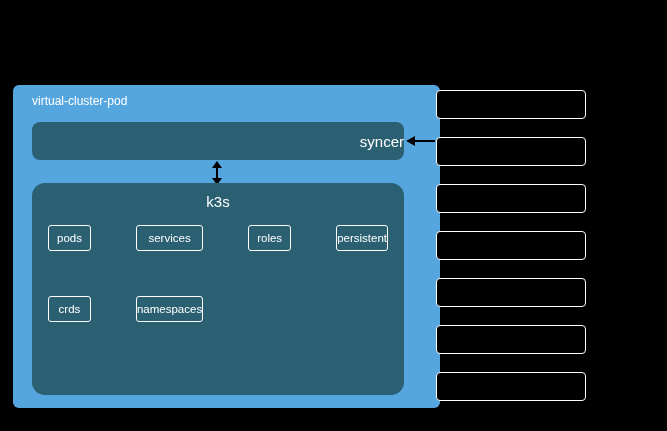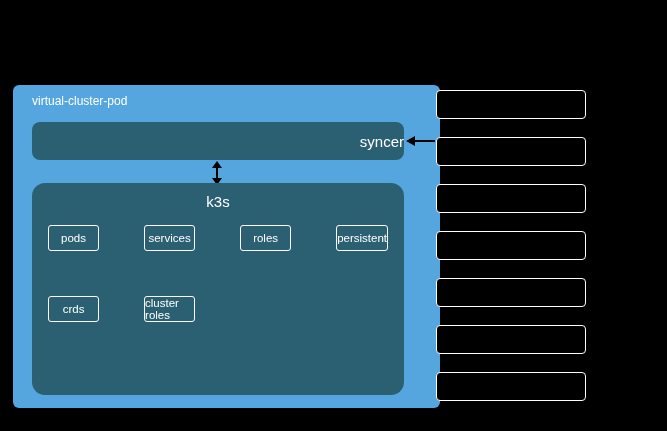--- a/index.html
+++ b/index.html
@@ -134,21 +134,21 @@
     </svg>
 
     <div class="k3s">
       <div class="k3s-label">k3s</div>
       <div class="grid">
         <div class="res">pods</div>
         <div class="res">services</div>
         <div class="res">roles</div>
         <div class="res">persistent</div>
         <div class="res">crds</div>
-        <div class="res">cluster roles</div>
+        <div class="res">namespaces</div>
       </div>
     </div>
   </div>
 
   <svg class="h-arrow" width="32" height="14" viewBox="0 0 32 14">
     <line x1="10" y1="7" x2="31" y2="7" stroke="#000" stroke-width="2"></line>
     <polygon points="2,7 11,2 11,12" fill="#000"></polygon>
   </svg>
 
   <div class="ext-col">

